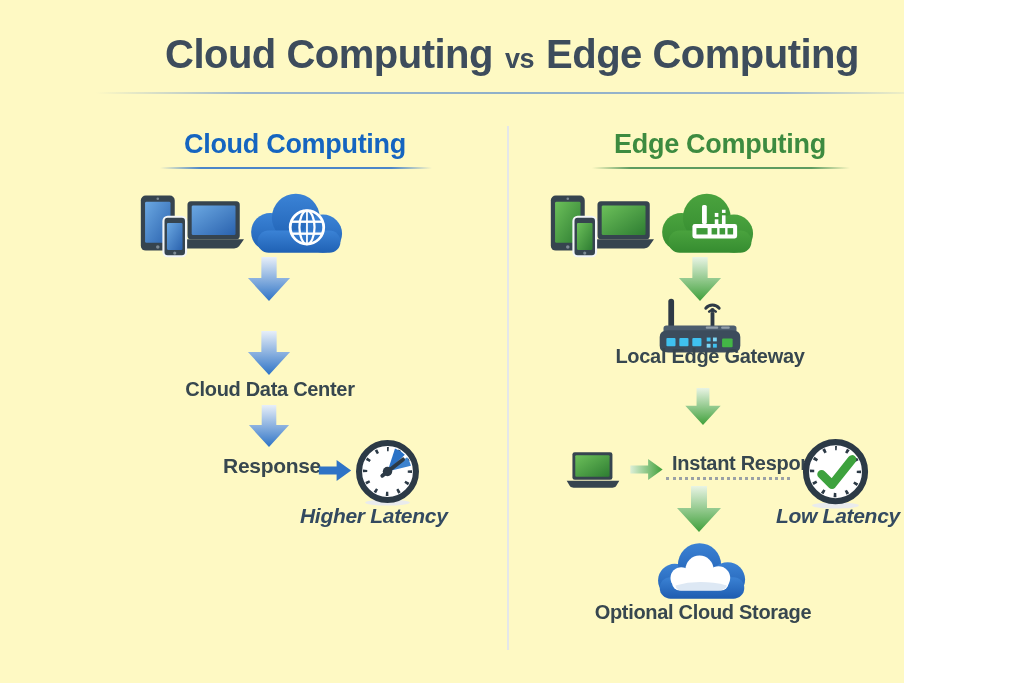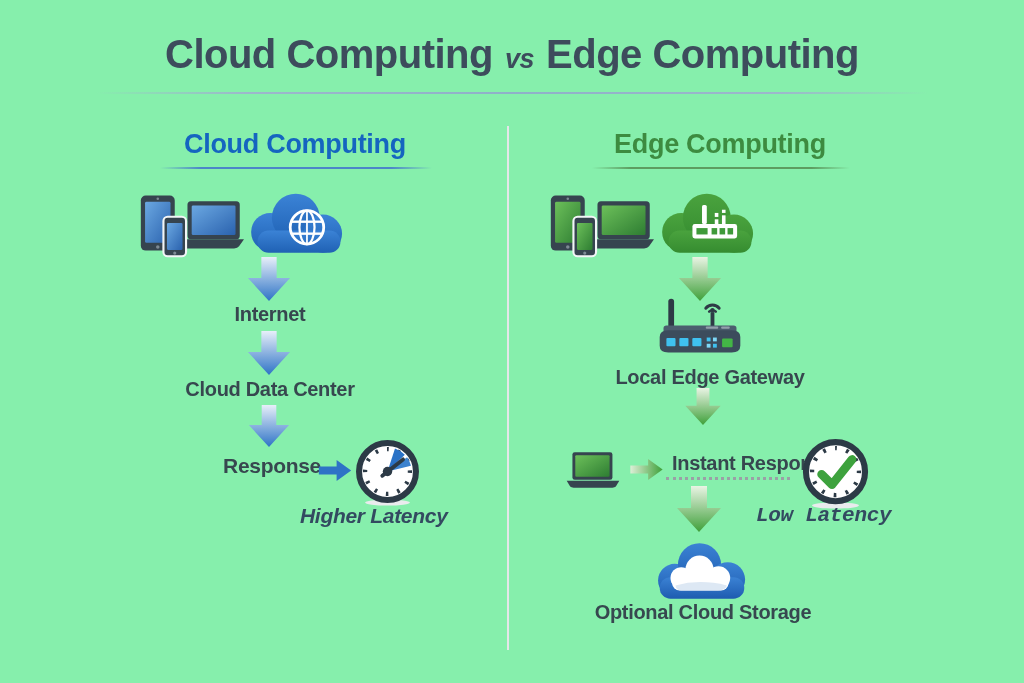--- a/index.html
+++ b/index.html
@@ -1,24 +1,24 @@
 <!DOCTYPE html>
 <html><head>
 <meta charset="utf-8">
 <style>
   * { margin:0; padding:0; box-sizing:border-box; }
   body { background:#ffffff; font-family:"Liberation Sans", sans-serif; }
-  #canvas { position:relative; width:1024px; height:683px; background:#86efac; overflow:hidden; }
+  #canvas { position:relative; width:904px; height:683px; background:#fef9c3; overflow:hidden; }
 
   .abs { position:absolute; }
 
   
   .title { position:absolute; top:32px; left:0; width:1024px; display:flex; justify-content:center; align-items:baseline; gap:12px; color:#3d4c5c; font-weight:bold; letter-spacing:-0.5px; }
   .title .big { font-size:40px; }
-  .title .vs { font-size:27px;font-style:italic; }
+  .title .vs { font-size:27px; }
   .title-rule { position:absolute; top:92px; left:96px; width:832px; height:2px;
     background:linear-gradient(90deg, rgba(158,180,200,0) 0%, #9db7cc 18%, #8fb0c9 50%, #9db7cc 82%, rgba(158,180,200,0) 100%); }
 
   
   .divider { position:absolute; left:507px; top:126px; width:2px; height:524px; background:#e4e7e9; }
 
   
   .col-heading { position:absolute; top:129px; width:300px; text-align:center; font-size:27px; font-weight:bold; letter-spacing:-0.3px; }
   .cloud-heading { left:145px; color:#1565c0; }
   .edge-heading { left:570px; color:#3d8b40; }
@@ -120,21 +120,20 @@
       <line x1="80" y1="27" x2="80" y2="69" stroke="#ffffff" stroke-width="2.2"></line>
     </svg>
   </div>
 
   <div class="abs" style="left:247px; top:257px;">
     <svg width="44" height="44" viewBox="0 0 44 46">
         <path d="M14 0 H30 V22 H44 L22 46 L0 22 H14 Z" fill="url(#gArrDB)"></path>
       </svg>
   </div>
 
-  <div class="node-label" style="left:170px; top:303px; width:200px;">Internet</div>
 
   <div class="abs" style="left:247px; top:331px;">
     <svg width="44" height="44" viewBox="0 0 44 46">
         <path d="M14 0 H30 V22 H44 L22 46 L0 22 H14 Z" fill="url(#gArrDB)"></path>
       </svg>
   </div>
 
   <div class="node-label" style="left:150px; top:378px; width:240px;text-align:center;">Cloud Data Center</div>
 
   <div class="abs" style="left:247px; top:405px;">
@@ -226,21 +225,21 @@
       <rect x="28.5" y="43" width="9.5" height="8.5" rx="1" fill="#3fc1f0"></rect>
       <rect x="42" y="43" width="9.5" height="8.5" rx="1" fill="#3fc1f0"></rect>
       <rect x="57" y="42.5" width="4" height="4" fill="#3fc1f0"></rect>
       <rect x="63.5" y="42.5" width="4" height="4" fill="#7fd8f7"></rect>
       <rect x="57" y="49" width="4" height="4" fill="#7fd8f7"></rect>
       <rect x="63.5" y="49" width="4" height="4" fill="#3fc1f0"></rect>
       <rect x="73" y="43.5" width="11" height="9" rx="1" fill="#43b646"></rect>
     </svg>
   </div>
 
-  <div class="node-label" style="left:610px; top:366px; width:200px;">Local Edge Gateway</div>
+  <div class="node-label" style="left:610px; top:345px; width:200px;">Local Edge Gateway</div>
 
   <div class="abs" style="left:681px; top:388px;">
     <svg width="44" height="37" viewBox="0 0 44 46">
         <path d="M14 0 H30 V22 H44 L22 46 L0 22 H14 Z" fill="url(#gArrDG)"></path>
       </svg>
   </div>
 
   <div class="abs" style="left:564px; top:450px;">
     <svg width="58" height="40" viewBox="0 0 100 70">
       <rect x="14" y="4" width="70" height="48" rx="4" fill="#36444f"></rect>
@@ -262,21 +261,21 @@
   <div class="abs" style="left:799px; top:436px;">
     <svg width="73" height="73" viewBox="0 0 84 84">
       <ellipse cx="42" cy="80" rx="27" ry="3.5" fill="#e9ebed"></ellipse>
       <circle cx="42" cy="41" r="34" fill="#ffffff" stroke="#2c3a46" stroke-width="7"></circle>
       <circle cx="42" cy="41" r="27" fill="none" stroke="#2c3a46" stroke-width="5" stroke-dasharray="3.2 10.94" stroke-dashoffset="1.6" transform="rotate(-90 42 41)"></circle>
       <circle cx="42" cy="41" r="22.5" fill="#ffffff"></circle>
       <path d="M26 44 L38 56 L61 27" stroke="#3da23d" stroke-width="10" fill="none" stroke-linecap="round" stroke-linejoin="round"></path>
     </svg>
   </div>
 
-  <div class="latency-label" style="left:756px; top:504px; width:140px;font-family:Liberation Mono, monospace;">Low Latency</div>
+  <div class="latency-label" style="left:776px; top:504px; width:140px;">Low Latency</div>
 
   <div class="abs" style="left:677px; top:486px;">
     <svg width="44" height="46" viewBox="0 0 44 46">
         <path d="M14 0 H30 V22 H44 L22 46 L0 22 H14 Z" fill="url(#gArrDG)"></path>
       </svg>
   </div>
 
   <div class="abs" style="left:646px; top:539px;">
     <svg width="112" height="63" viewBox="0 0 130 76">
       <g fill="url(#gStor)">

